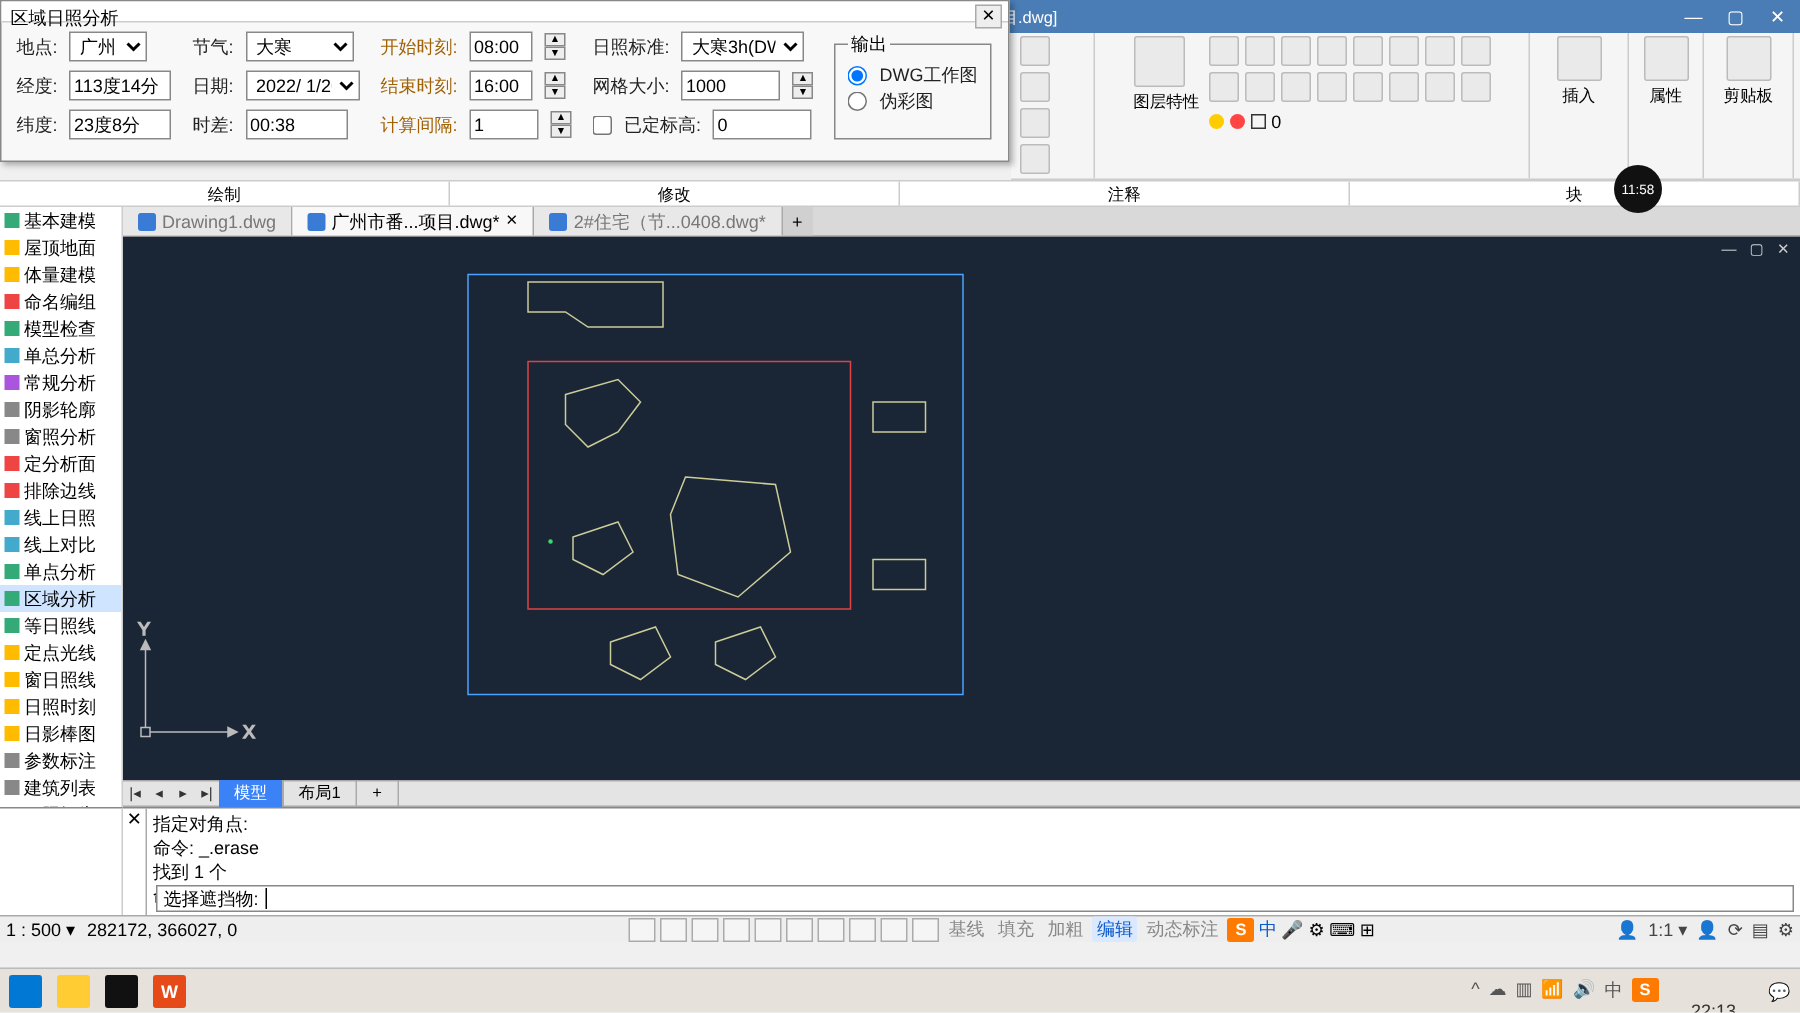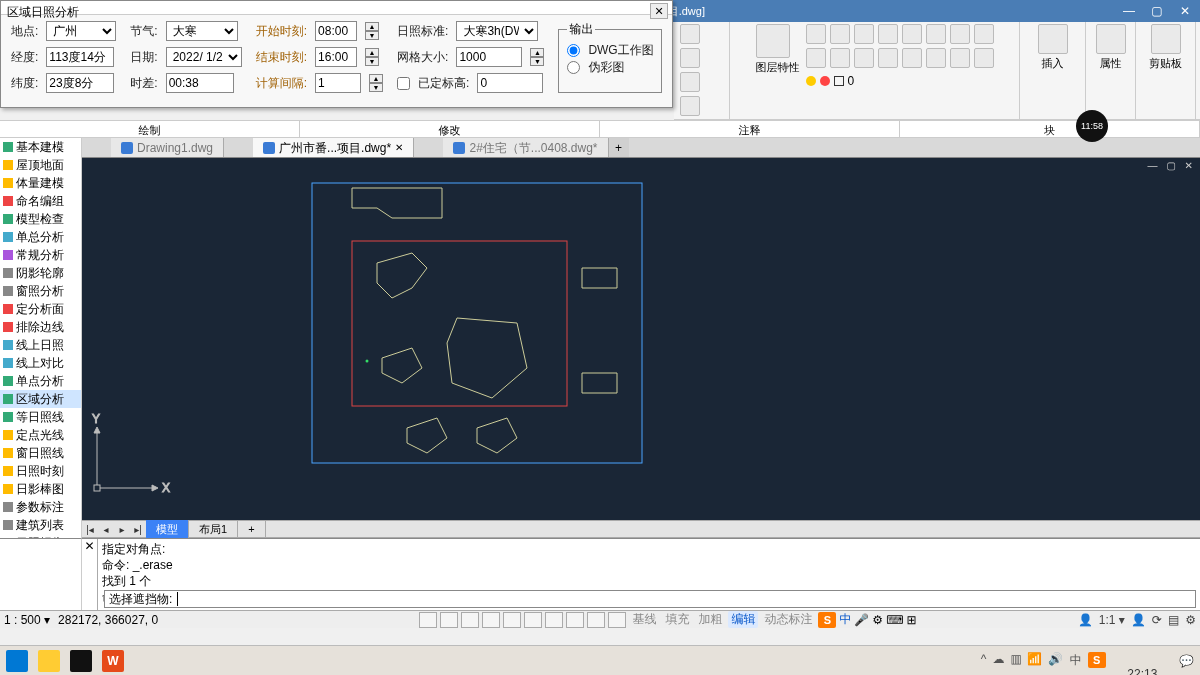--- a/index.html
+++ b/index.html
@@ -14,21 +14,21 @@
 
 .sunpanel { position: absolute; top: 0; left: 0; width: 673px; height: 108px; background: #f8f8f8; border: 1px solid #888; z-index: 100; box-shadow: 2px 2px 4px rgba(0,0,0,.3); }
 .sunpanel .sp-title { height: 14px; background: #fff; border-bottom: 1px solid #ccc; padding: 0 6px; line-height: 22px; position: relative; font-size: 12px; }
 .sunpanel .sp-close { position: absolute; right: 4px; top: 2px; width: 18px; height: 16px; background: #eee; border: 1px solid #aaa; text-align: center; line-height: 14px; cursor: pointer; font-size: 11px; }
 .sunpanel .sp-body { display: flex; padding: 6px 10px; gap: 14px; }
 .sunpanel .col { display: flex; flex-direction: column; gap: 6px; }
 .sunpanel .row { display: flex; align-items: center; gap: 8px; }
 .sunpanel label { color: #222; white-space: nowrap; }
 .sunpanel label.blue { color: #a16207; }
 .sunpanel select, .sunpanel input[type=text] { height: 20px; border: 1px solid #888; background: #fff; padding: 0 2px; min-width: 0; }
-.sunpanel .sel-loc { width: 70px; } .sunpanel .sel-jq { width: 72px; } .sunpanel .sel-std { width: 82px; }
+.sunpanel .sel-loc { width: 52px; } .sunpanel .sel-jq { width: 72px; } .sunpanel .sel-std { width: 82px; }
 .sunpanel .inp-coord { width: 68px; } .sunpanel .inp-date { width: 76px; } .sunpanel .inp-time { width: 42px; }
 .sunpanel .inp-num { width: 66px; } .sunpanel .inp-sm { width: 46px; }
 .sunpanel .spin { width: 14px; display: inline-flex; flex-direction: column; }
 .sunpanel .spin span { height: 9px; border: 1px solid #888; background: #eee; font-size: 7px; text-align: center; line-height: 7px; cursor: pointer; }
 .sunpanel fieldset { border: 1px solid #888; padding: 4px 8px 6px; min-width: 78px; }
 .sunpanel fieldset legend { padding: 0 2px; font-size: 12px; }
 
 
 .ribbon { position: absolute; top: 22px; left: 674px; right: 0; height: 98px; background: #f5f5f5; border-bottom: 1px solid #ccc; display: flex; overflow: hidden; }
 .rgroup { border-right: 1px solid #ccc; padding: 2px 6px; display: flex; flex-direction: column; align-items: center; justify-content: flex-start; position: relative; }
@@ -46,21 +46,21 @@
 
 .sidebar { position: absolute; top: 138px; left: 0; width: 82px; bottom: 47px; background: #fff; border-right: 1px solid #ccc; overflow: hidden; }
 .sidebar .item { display: flex; align-items: center; height: 18px; padding: 0 3px; gap: 3px; cursor: pointer; white-space: nowrap; }
 .sidebar .item .ico { width: 10px; height: 10px; display: inline-block; }
 .sidebar .item.sel { background: #cfe5ff; }
 .sidebar .ico.b { background: #3a7; } .sidebar .ico.y { background: #fb0; } .sidebar .ico.r { background: #e44; }
 .sidebar .ico.p { background: #a5d; } .sidebar .ico.g { background: #888; } .sidebar .ico.c { background: #4ac; }
 
 
 .filetabs { position: absolute; top: 138px; left: 82px; right: 0; height: 20px; background: #d9d9d9; display: flex; align-items: stretch; border-bottom: 1px solid #888; }
-.filetabs .tab { padding: 0 10px; line-height: 20px; border-right: 1px solid #aaa; background: #e8e8e8; color: #777; display: flex; align-items: center; gap: 4px; cursor: pointer; font-size: 11px; margin-left: 29px; }
+.filetabs .tab { padding: 0 10px; line-height: 20px; border-right: 1px solid #aaa; background: #e8e8e8; color: #777; display: flex; align-items: center; gap: 4px; cursor: pointer; font-size: 11px; }
 .filetabs .tab.active { background: #f8f8f8; color: #000; }
 .filetabs .tab .x { font-size: 10px; }
 .filetabs .add { width: 20px; text-align: center; line-height: 20px; background: #d0d0d0; cursor: pointer; }
 
 
 .canvas { position: absolute; top: 158px; left: 82px; right: 0; bottom: 155px; background: #1a2636; }
 .canvas svg { width: 100%; height: 100%; }
 .canvas .winctrl { position: absolute; top: 2px; right: 4px; color: #ccc; font-size: 10px; letter-spacing: 3px; }
 
 

